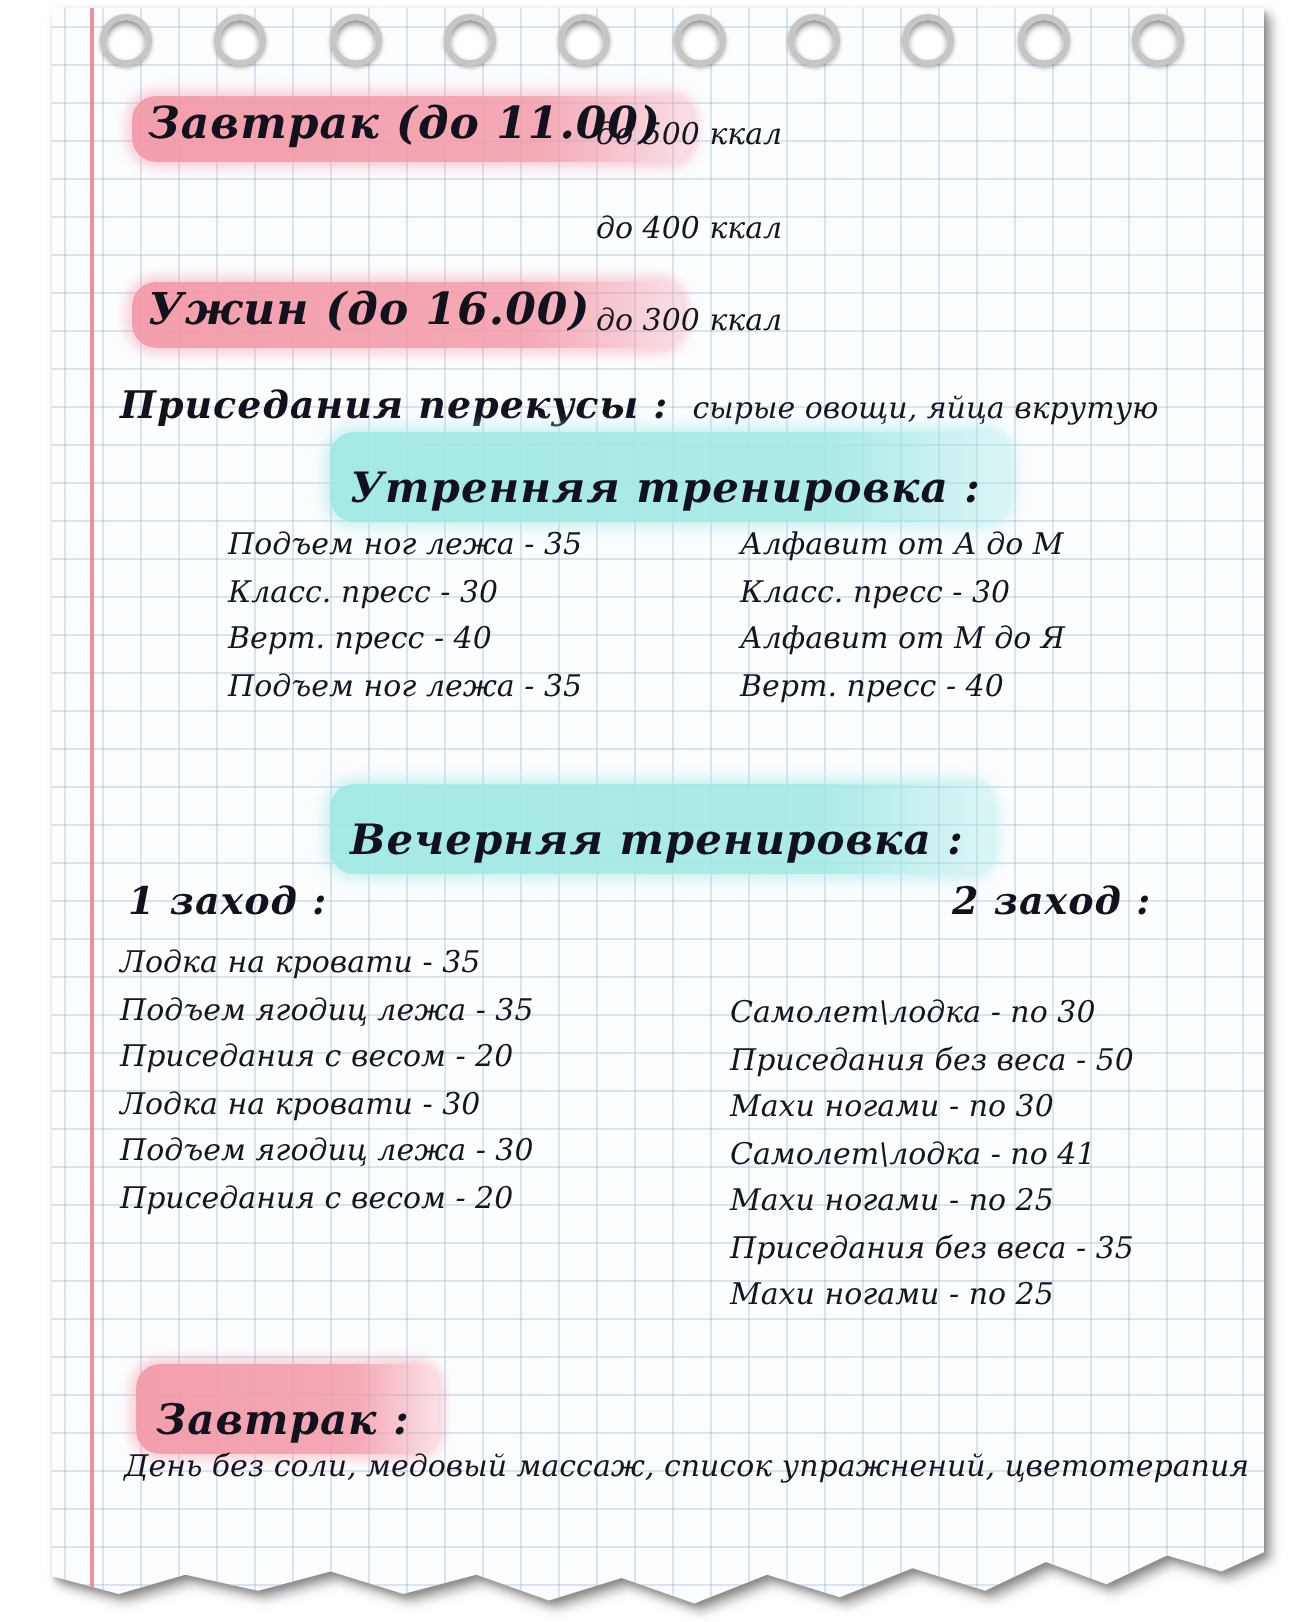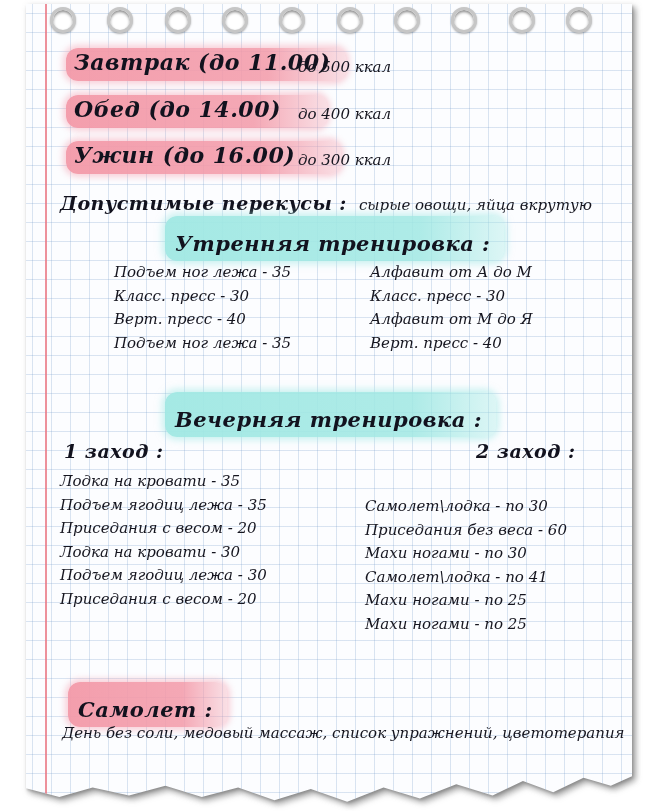--- a/index.html
+++ b/index.html
@@ -75,30 +75,29 @@
 
 <div class="sheet">
   <div class="page">
     <div class="margin-line"></div>
 
     <div class="meal-row r1">
       <span class="meal-title hl-pink">Завтрак (до 11.00)</span>
       <span class="cal">до 500 ккал</span>
     </div>
     <div class="meal-row r2">
-      <span class="meal-title hl-pink pad-lg">Обед (до 14.00)</span>
       <span class="cal">до 400 ккал</span>
     </div>
     <div class="meal-row r3">
       <span class="meal-title hl-pink pad-lg">Ужин (до 16.00)</span>
       <span class="cal">до 300 ккал</span>
     </div>
 
     <div class="snacks">
-      <span class="label">Допустимые перекусы :</span>
+      <span class="label">Приседания перекусы :</span>
       <span class="value">сырые овощи, яйца вкрутую</span>
     </div>
 
     <span class="section-title hl-cyan" id="morning-title">Утренняя тренировка :</span>
 
     <div class="xcol" id="morning-left">
       <div>Подъем ног лежа - 35</div>
       <div>Класс. пресс - 30</div>
       <div>Верт. пресс - 40</div>
       <div>Подъем ног лежа - 35</div>
@@ -117,28 +116,29 @@
     <div class="xcol" id="evening-left">
       <div>Лодка на кровати - 35</div>
       <div>Подъем ягодиц лежа - 35</div>
       <div>Приседания с весом - 20</div>
       <div>Лодка на кровати - 30</div>
       <div>Подъем ягодиц лежа - 30</div>
       <div>Приседания с весом - 20</div>
     </div>
     <div class="xcol" id="evening-right">
       <div>Самолет\лодка - по 30</div>
-      <div>Приседания без веса - 60</div>
+      <div>Приседания без веса - 50</div>
       <div>Махи ногами - по 30</div>
       <div>Самолет\лодка - по 41</div>
       <div>Махи ногами - по 25</div>
+      <div>Приседания без веса - 35</div>
       <div>Махи ногами - по 25</div>
     </div>
 
-    <span class="section-title hl-pink" id="tasks-title">Самолет :</span>
+    <span class="section-title hl-pink" id="tasks-title">Завтрак :</span>
     <div class="tasks-text">День без соли, медовый массаж, список упражнений, цветотерапия</div>
   </div>
 
   <div class="hole" style="left:24px"></div>
   <div class="hole" style="left:81px"></div>
   <div class="hole" style="left:139px"></div>
   <div class="hole" style="left:196px"></div>
   <div class="hole" style="left:253px"></div>
   <div class="hole" style="left:311px"></div>
   <div class="hole" style="left:368px"></div>

